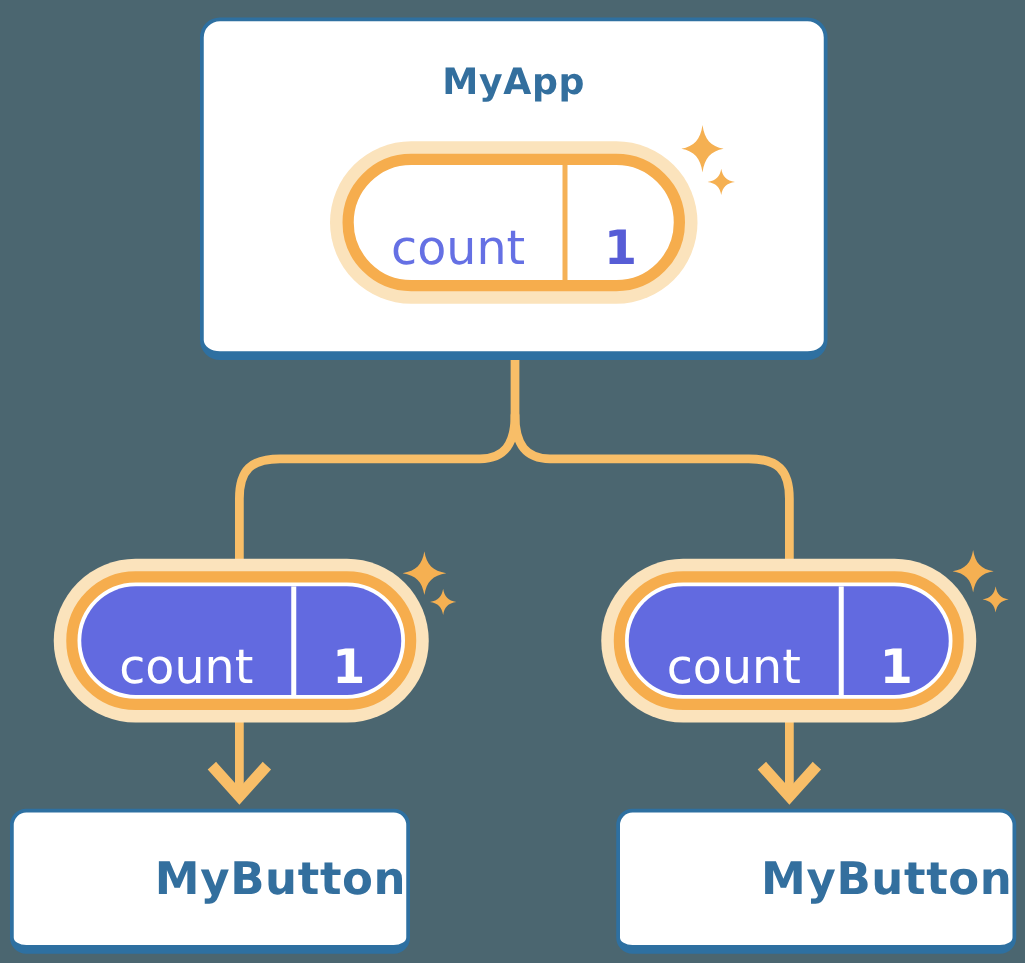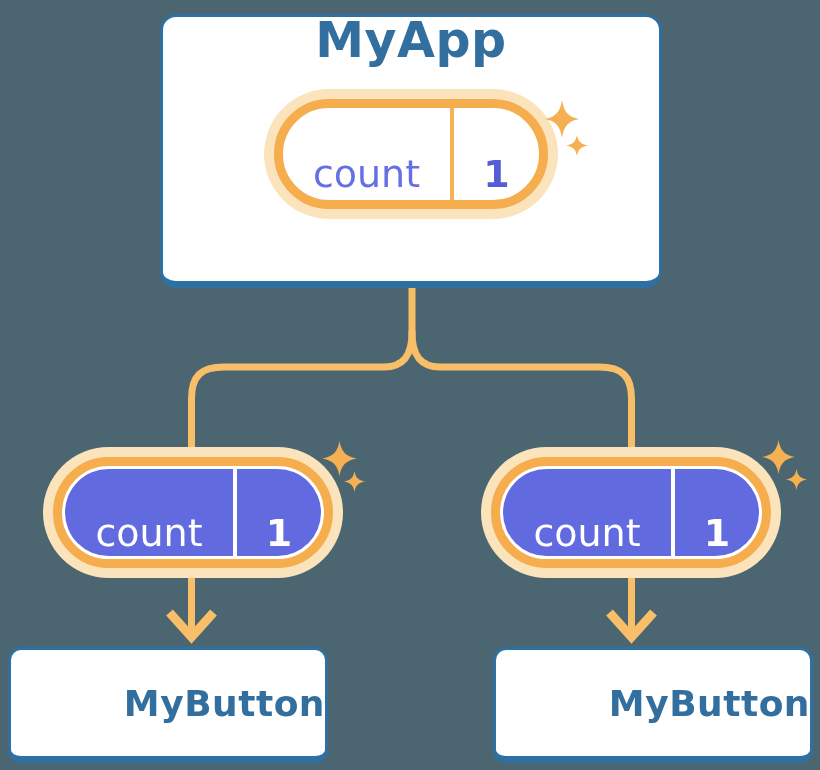--- a/index.html
+++ b/index.html
@@ -23,21 +23,21 @@
 
   .connectors{position:absolute;left:0;top:0;width:820px;height:770px;z-index:1;}
   .branch{stroke:var(--line-orange);stroke-width:7;fill:none;stroke-linecap:round;}
   .arrowhead{stroke:var(--line-orange);stroke-width:9;fill:none;stroke-linecap:butt;stroke-linejoin:miter;}
 
   .card{position:absolute;background:var(--white);border:3px solid var(--card-border-blue);
         border-bottom-width:7px;z-index:2;}
   .root-card{left:160px;top:14px;width:502px;height:274px;border-radius:16px;
              display:flex;flex-direction:column;align-items:center;}
   .card-title{font-weight:bold;color:var(--title-blue);letter-spacing:0.5px;}
-  .root-card .card-title{font-size:49px;line-height:48px;}
+  .root-card .card-title{margin-top:24px;font-size:29px;line-height:48px;}
 
   .pill{border-radius:999px;background:var(--glow-peach);padding:10px;z-index:3;}
   .pill-body{width:100%;height:100%;border:9px solid var(--ring-orange);border-radius:999px;
              background:var(--white);display:flex;align-items:stretch;overflow:hidden;}
   .root-card .pill{margin-top:24px;width:294px;height:130px;}
 
   .pill-section{display:flex;align-items:center;justify-content:center;font-size:38px;margin-top:40px;}
   .pill-outline .pill-section.label{width:167px;color:var(--label-purple);}
   .pill-outline .pill-divider{width:4px;background:var(--divider-orange);}
   .pill-outline .pill-section.value{flex:1;color:var(--value-indigo);font-weight:bold;}

